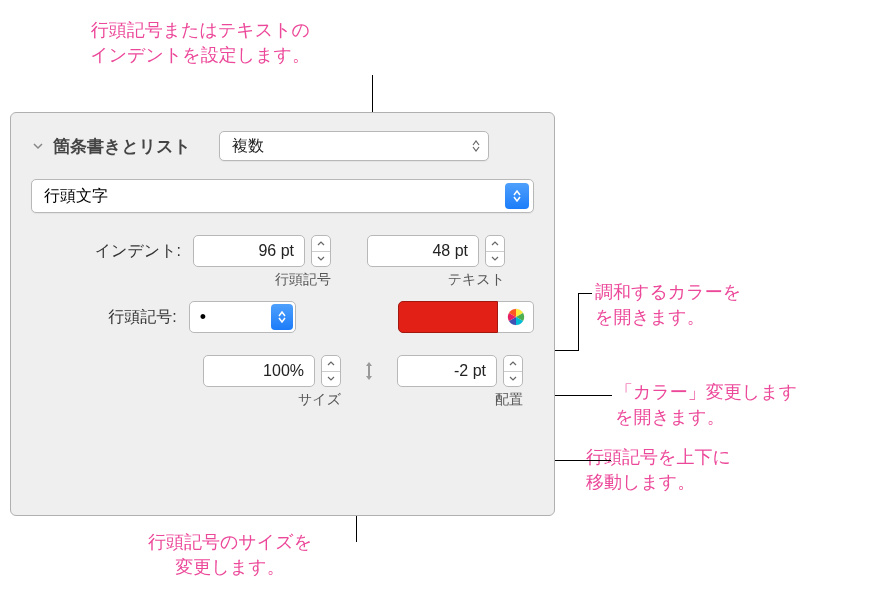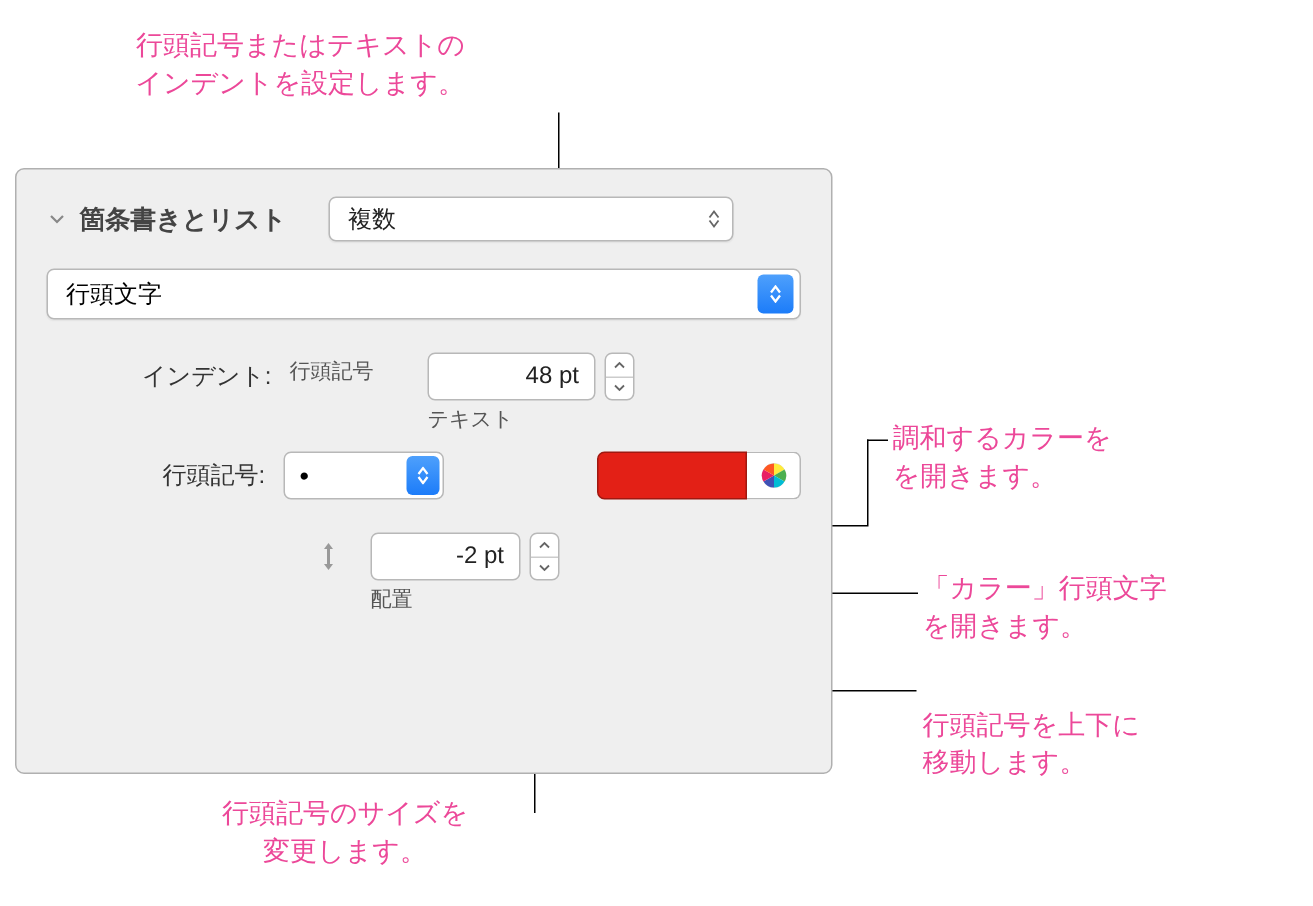--- a/index.html
+++ b/index.html
@@ -130,21 +130,21 @@
   .stepper-btns div {
     flex: 1;
     display: flex;
     align-items: center;
     justify-content: center;
   }
   .stepper-btns div:first-child { border-bottom: 1px solid #ccc; }
   .sublabel {
     font-size: 14px;
     color: #555;
-    text-align: left;
+    text-align: right;
     font-family: Liberation Serif, serif;
   }
   .bullet-select {
     background: #fff;
     border: 1px solid #b8b8b8;
     border-radius: 5px;
     width: 110px;
     height: 32px;
     display: flex;
     align-items: center;
@@ -180,23 +180,23 @@
     margin: 0 6px;
   }
 </style>
 </head>
 <body>
 
 <div class="callout" style="left:50px;top:18px;text-align:right;width:260px;white-space:pre-line;">行頭記号またはテキストの
 インデントを設定します。</div>
 <div class="callout" style="left:595px;top:280px;white-space:pre-line;">調和するカラーを
 を開きます。</div>
-<div class="callout" style="left:615px;top:380px;white-space:pre-line;">「カラー」行頭文字
+<div class="callout" style="left:615px;top:380px;white-space:pre-line;">「カラー」変更します
 を開きます。</div>
-<div class="callout" style="left:615px;top:445px;white-space:pre-line;margin-top:26px;">行頭記号を上下に
+<div class="callout" style="left:586px;top:445px;white-space:pre-line;">行頭記号を上下に
 移動します。</div>
 <div class="callout" style="left:110px;top:530px;text-align:center;width:240px;white-space:pre-line;">行頭記号のサイズを
 変更します。</div>
 
 <div class="callout-line" style="left:372px;top:75px;width:1px;height:165px;"></div>
 <div class="callout-line" style="left:207px;top:240px;width:332px;height:1px;"></div>
 <div class="callout-line" style="left:207px;top:240px;width:1px;height:14px;"></div>
 <div class="callout-line" style="left:539px;top:240px;width:1px;height:14px;"></div>
 
 <div class="callout-line" style="left:473px;top:350px;width:1px;height:15px;"></div>
@@ -244,20 +244,37 @@
         <svg width="8" height="6">
             <path d="M1 1 L4 5 L7 1" stroke="#fff" stroke-width="1.5" fill="none"></path>
           </svg>
       </span>
     </div>
   </div>
 
   <div class="row" style="gap:12px;align-items:flex-start;margin-top:15px;">
     <div style="width:150px;padding-top:6px;" class="label">インデント:</div>
     <div>
+      <div class="stepper-group">
+        <div class="stepper-field">
+            <span>96 pt</span>
+          </div>
+        <div class="stepper-btns">
+          <div>
+              <svg width="8" height="5">
+                <path d="M1 4 L4 1 L7 4" stroke="#666" stroke-width="1.2" fill="none"></path>
+              </svg>
+            </div>
+          <div>
+              <svg width="8" height="5">
+                <path d="M1 1 L4 4 L7 1" stroke="#666" stroke-width="1.2" fill="none"></path>
+              </svg>
+            </div>
+        </div>
+      </div>
       <div class="sublabel" style="margin-top:4px;">行頭記号</div>
     </div>
     <div style="margin-left:24px;">
       <div class="stepper-group">
         <div class="stepper-field">
             <span>48 pt</span>
           </div>
         <div class="stepper-btns">
           <div>
               <svg width="8" height="5">
@@ -299,20 +316,40 @@
           <path d="M10 10 L10 18 A8 8 0 0 1 3 14 Z" fill="#3f51b5"></path>
           <path d="M10 10 L3 14 A8 8 0 0 1 3 6 Z" fill="#e91e63"></path>
           <path d="M10 10 L3 6 A8 8 0 0 1 10 2 Z" fill="#ff5722"></path>
         </svg>
       </div>
     </div>
   </div>
 
   <div class="row" style="gap:12px;margin-top:22px;align-items:flex-start;">
     <div style="width:160px;"></div>
+    <div>
+      <div class="stepper-group">
+        <div class="stepper-field">
+            <span>100%</span>
+          </div>
+        <div class="stepper-btns">
+          <div>
+              <svg width="8" height="5">
+                <path d="M1 4 L4 1 L7 4" stroke="#666" stroke-width="1.2" fill="none"></path>
+              </svg>
+            </div>
+          <div>
+              <svg width="8" height="5">
+                <path d="M1 1 L4 4 L7 1" stroke="#666" stroke-width="1.2" fill="none"></path>
+              </svg>
+            </div>
+        </div>
+      </div>
+      <div class="sublabel" style="margin-top:4px;">サイズ</div>
+    </div>
     <div class="vertical-align-icon" style="margin-top:4px;">
       <svg width="16" height="22" viewBox="0 0 16 22">
         <path d="M8 2 L5 6 L11 6 Z" fill="#999"></path>
         <path d="M8 20 L5 16 L11 16 Z" fill="#999"></path>
         <rect x="7" y="6" width="2" height="10" fill="#999"></rect>
       </svg>
     </div>
     <div>
       <div class="stepper-group">
         <div class="stepper-field" style="width:100px;">

